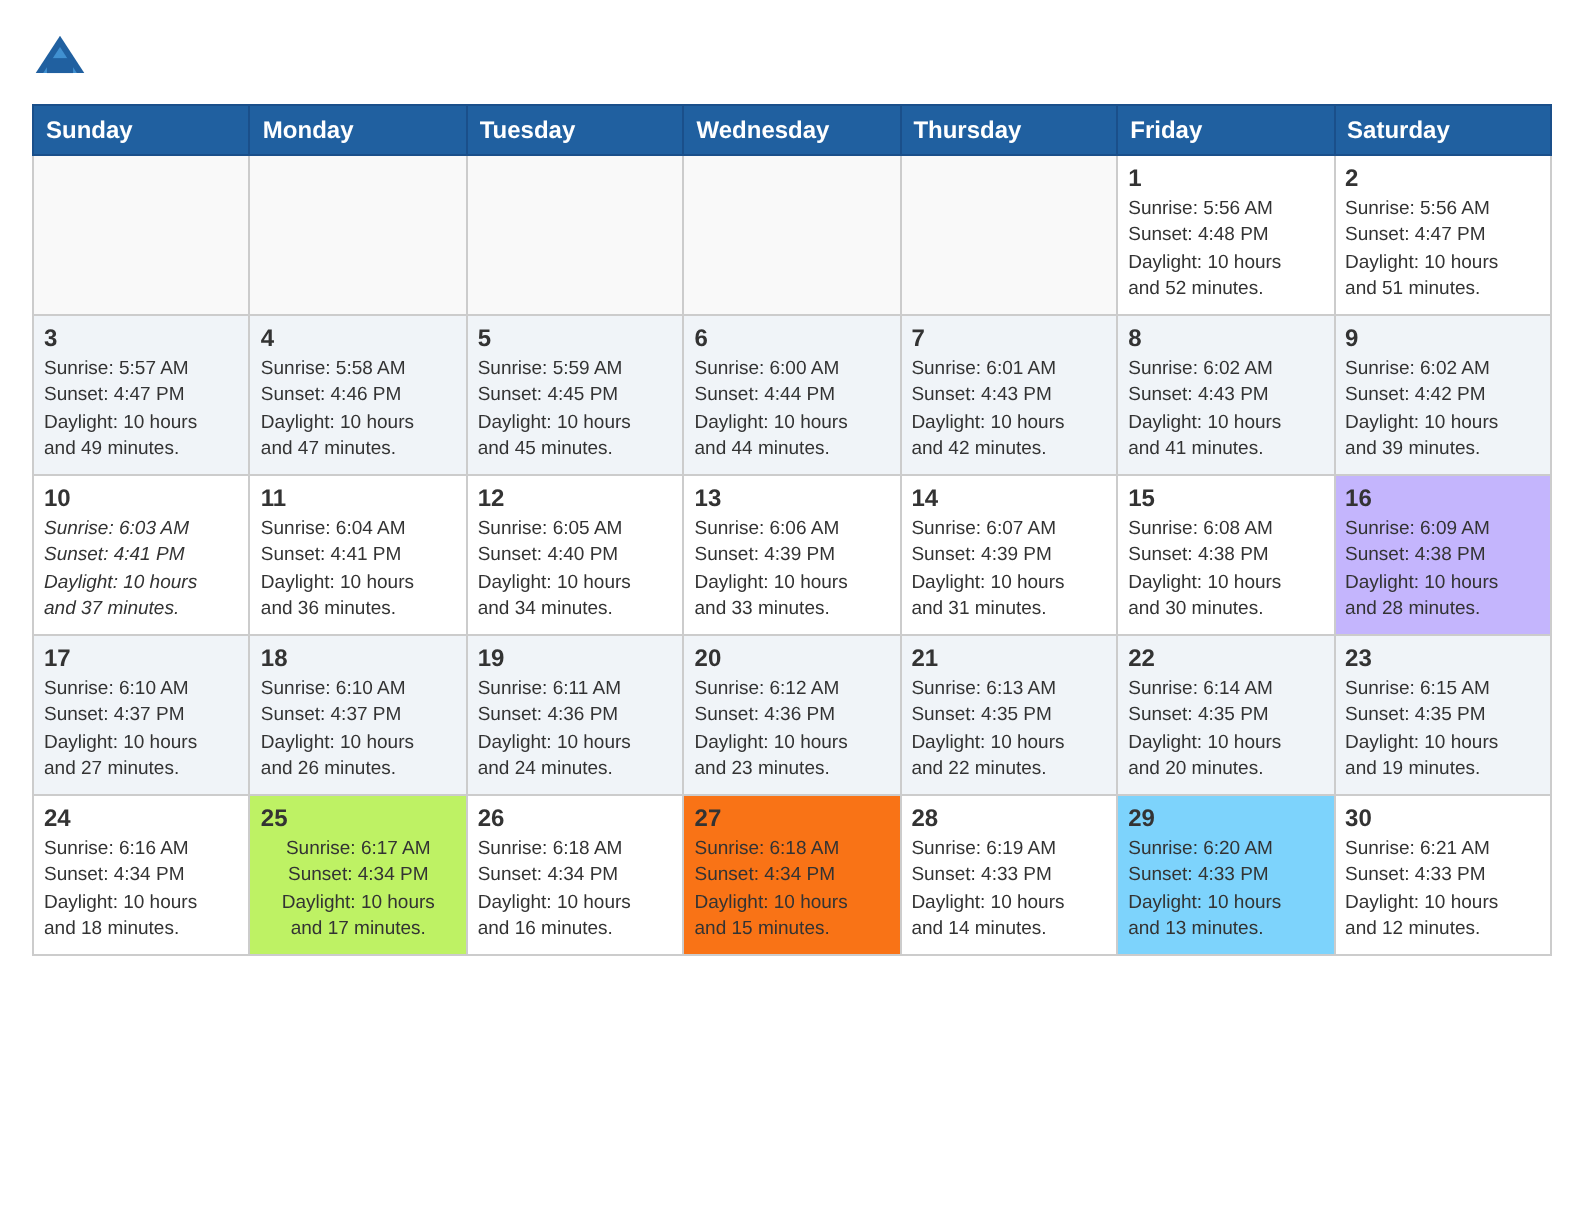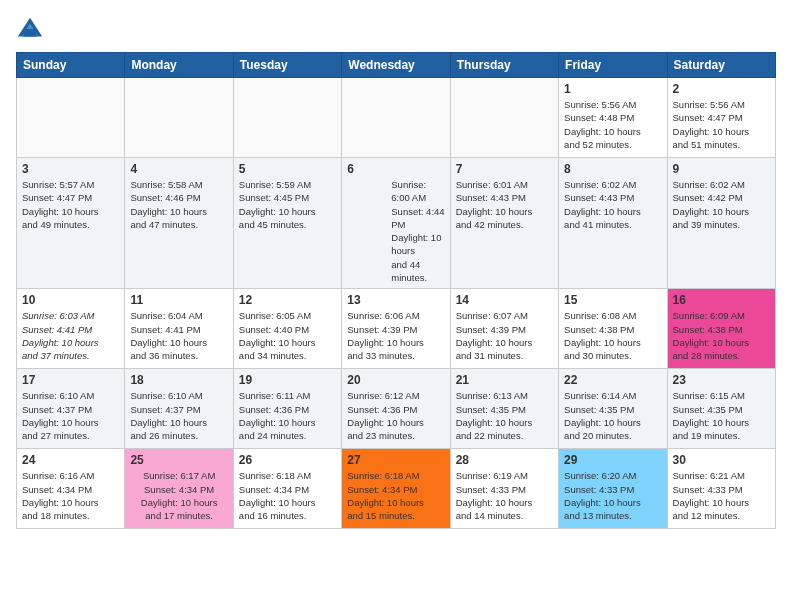--- a/index.html
+++ b/index.html
@@ -163,21 +163,21 @@
         </td>
         <td style="background: rgb(240, 244, 248);">
           <span class="day-number">5</span>
           <div class="day-info" style="white-space: pre-line;">Sunrise: 5:59 AM
 Sunset: 4:45 PM
 Daylight: 10 hours
 and 45 minutes.</div>
         </td>
         <td style="background: rgb(240, 244, 248);">
           <span class="day-number">6</span>
-          <div class="day-info" style="white-space: pre-line; margin-left: 44px;">Sunrise: 6:00 AM
+          <div class="day-info" style="white-space: pre-line;">Sunrise: 6:00 AM
 Sunset: 4:44 PM
 Daylight: 10 hours
 and 44 minutes.</div>
         </td>
         <td style="background: rgb(240, 244, 248);">
           <span class="day-number">7</span>
           <div class="day-info" style="white-space: pre-line;">Sunrise: 6:01 AM
 Sunset: 4:43 PM
 Daylight: 10 hours
 and 42 minutes.</div>
@@ -233,21 +233,21 @@
 Daylight: 10 hours
 and 31 minutes.</div>
         </td>
         <td style="background: rgb(255, 255, 255);">
           <span class="day-number">15</span>
           <div class="day-info" style="white-space: pre-line;">Sunrise: 6:08 AM
 Sunset: 4:38 PM
 Daylight: 10 hours
 and 30 minutes.</div>
         </td>
-        <td style="background: #ec4899; margin-left: 46px;">
+        <td style="background: #c4b5fd; margin-left: 46px;">
           <span class="day-number">16</span>
           <div class="day-info" style="white-space: pre-line;">Sunrise: 6:09 AM
 Sunset: 4:38 PM
 Daylight: 10 hours
 and 28 minutes.</div>
         </td>
       </tr>
       <tr>
         <td style="background: rgb(240, 244, 248);">
           <span class="day-number">17</span>
@@ -300,21 +300,21 @@
         </td>
       </tr>
       <tr>
         <td style="background: rgb(255, 255, 255);">
           <span class="day-number">24</span>
           <div class="day-info" style="white-space: pre-line;">Sunrise: 6:16 AM
 Sunset: 4:34 PM
 Daylight: 10 hours
 and 18 minutes.</div>
         </td>
-        <td style="background: #f9a8d4;">
+        <td style="background: #bef264;">
           <span class="day-number">25</span>
           <div class="day-info" style="white-space: pre-line; text-align: center;">Sunrise: 6:17 AM
 Sunset: 4:34 PM
 Daylight: 10 hours
 and 17 minutes.</div>
         </td>
         <td style="background: rgb(255, 255, 255);">
           <span class="day-number">26</span>
           <div class="day-info" style="white-space: pre-line;">Sunrise: 6:18 AM
 Sunset: 4:34 PM

